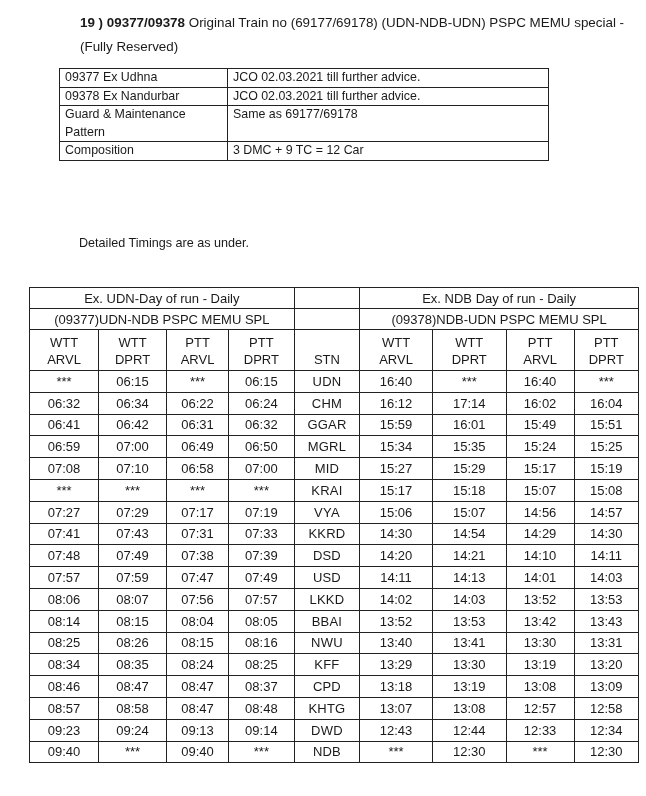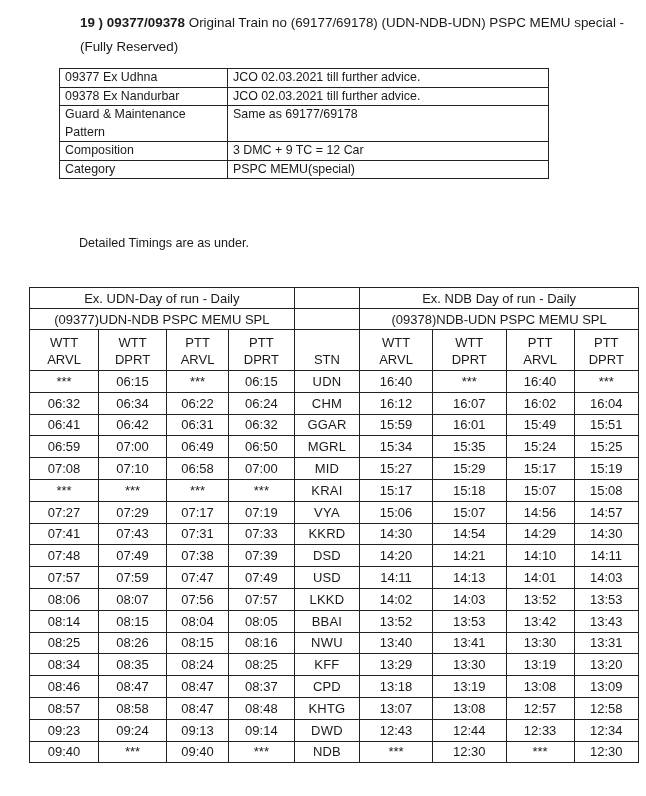--- a/index.html
+++ b/index.html
@@ -61,26 +61,20 @@
       <tr>
         <td class="k">Guard &amp; Maintenance Pattern</td>
         <td>
           <div>Same  as 69177/69178</div>
         </td>
       </tr>
       <tr>
         <td class="k">Composition</td>
         <td>
           <div>3 DMC + 9 TC = 12 Car</div>
-        </td>
-      </tr>
-      <tr>
-        <td class="k">Category</td>
-        <td>
-          <div>PSPC MEMU(special)</div>
         </td>
       </tr>
     </tbody>
 </table>
 
 <div class="note">Detailed Timings are as under.</div>
 
 <table class="tt">
   <colgroup>
     <col style="width:59px">
@@ -153,21 +147,21 @@
         <td>16:40</td>
         <td>***</td>
       </tr>
       <tr>
         <td>06:32</td>
         <td>06:34</td>
         <td>06:22</td>
         <td>06:24</td>
         <td class="stn">CHM</td>
         <td>16:12</td>
-        <td>16:07</td>
+        <td>17:14</td>
         <td>16:02</td>
         <td>16:04</td>
       </tr>
       <tr>
         <td>06:41</td>
         <td>06:42</td>
         <td>06:31</td>
         <td>06:32</td>
         <td class="stn">GGAR</td>
         <td>15:59</td>

